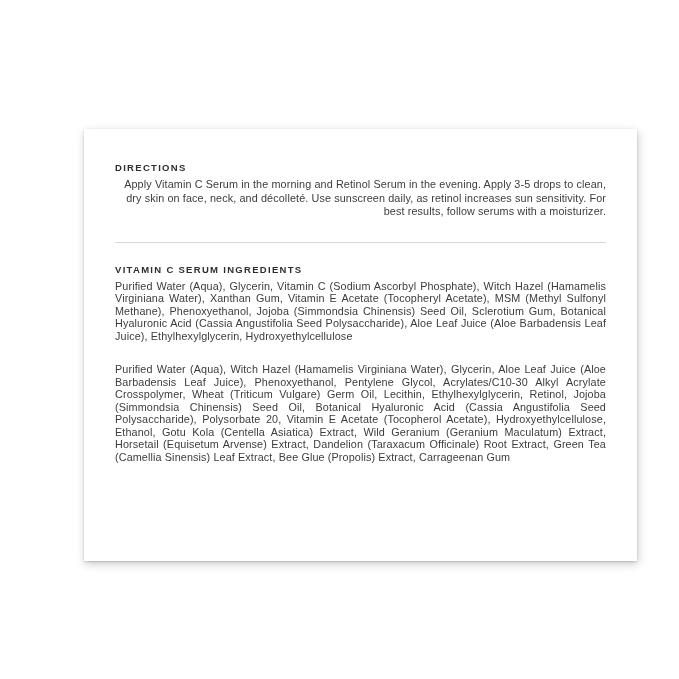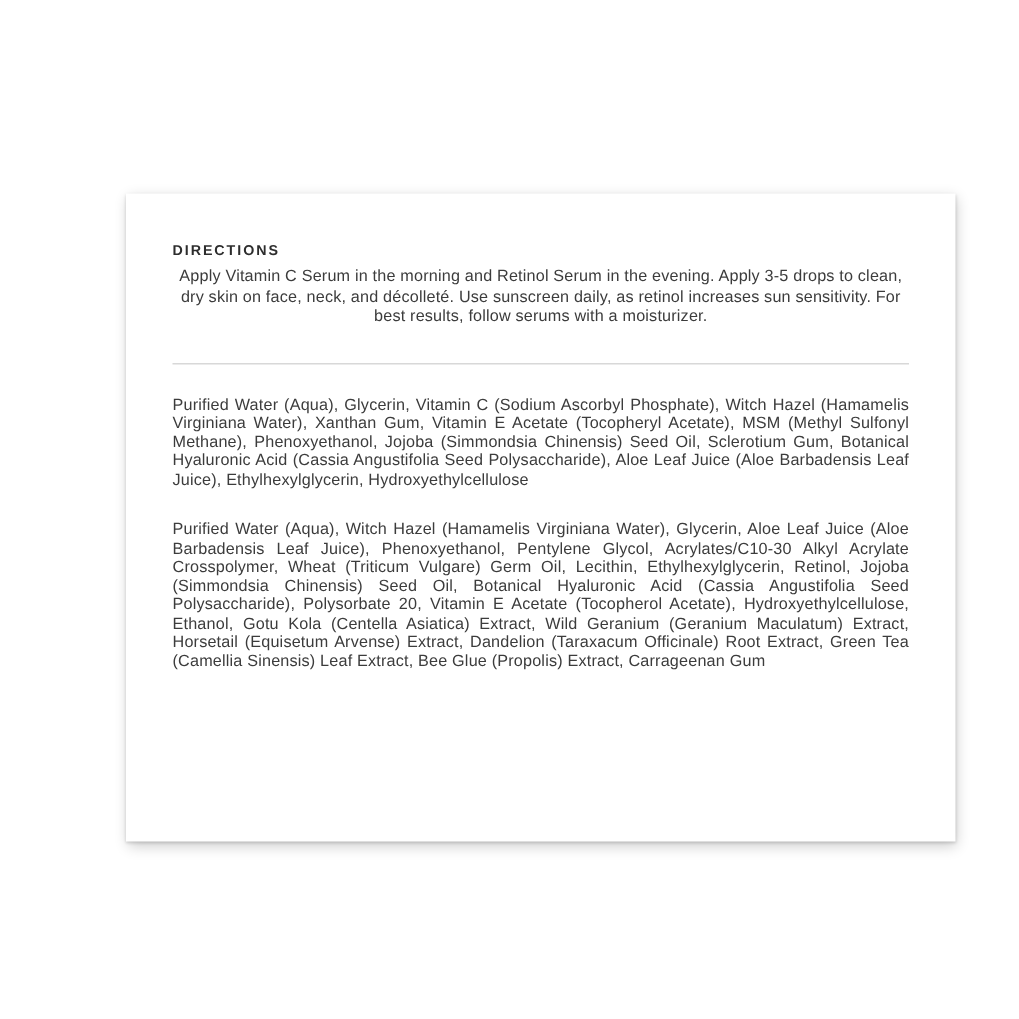--- a/index.html
+++ b/index.html
@@ -34,21 +34,21 @@
     color: #2d2d2d;
   }
   .body-text {
     margin: 0;
     font-size: 10.8px;
     letter-spacing: 0.12px;
     color: #3c3c3c;
   }
   .directions-text {
     line-height: 13.5px;
-    text-align: center;
+    text-align: right;
   }
   .directions-text.first {
     margin-bottom: 14px;
   }
   .ingredients-text {
     line-height: 12.5px;
     text-align: justify;
   }
   .divider {
     border: none;
@@ -69,20 +69,21 @@
   <div class="card">
 
     <div class="section directions">
       <h2 class="section-heading">DIRECTIONS</h2>
       <p class="body-text directions-text first">Apply Vitamin C Serum in the morning and Retinol Serum in the evening. Apply 3-5 drops to clean, dry skin on face, neck, and décolleté. Use sunscreen daily, as retinol increases sun sensitivity. For best results, follow serums with a moisturizer.</p>
     </div>
 
     <hr class="divider">
 
     <div class="section vitamin-c">
+      <h2 class="section-heading">VITAMIN C SERUM INGREDIENTS</h2>
       <p class="body-text ingredients-text">Purified Water (Aqua), Glycerin, Vitamin C (Sodium Ascorbyl Phosphate), Witch Hazel (Hamamelis Virginiana Water), Xanthan Gum, Vitamin E Acetate (Tocopheryl Acetate), MSM (Methyl Sulfonyl Methane), Phenoxyethanol, Jojoba (Simmondsia Chinensis) Seed Oil, Sclerotium Gum, Botanical Hyaluronic Acid (Cassia Angustifolia Seed Polysaccharide), Aloe Leaf Juice (Aloe Barbadensis Leaf Juice), Ethylhexylglycerin, Hydroxyethylcellulose</p>
     </div>
 
     <div class="section retinol">
       <p class="body-text ingredients-text">Purified Water (Aqua), Witch Hazel (Hamamelis Virginiana Water), Glycerin, Aloe Leaf Juice (Aloe Barbadensis Leaf Juice), Phenoxyethanol, Pentylene Glycol, Acrylates/C10-30 Alkyl Acrylate Crosspolymer, Wheat (Triticum Vulgare) Germ Oil, Lecithin, Ethylhexylglycerin, Retinol, Jojoba (Simmondsia Chinensis) Seed Oil, Botanical Hyaluronic Acid (Cassia Angustifolia Seed Polysaccharide), Polysorbate 20, Vitamin E Acetate (Tocopherol Acetate), Hydroxyethylcellulose, Ethanol, Gotu Kola (Centella Asiatica) Extract, Wild Geranium (Geranium Maculatum) Extract, Horsetail (Equisetum Arvense) Extract, Dandelion (Taraxacum Officinale) Root Extract, Green Tea (Camellia Sinensis) Leaf Extract, Bee Glue (Propolis) Extract, Carrageenan Gum</p>
     </div>
 
   </div>
 </div>
 

